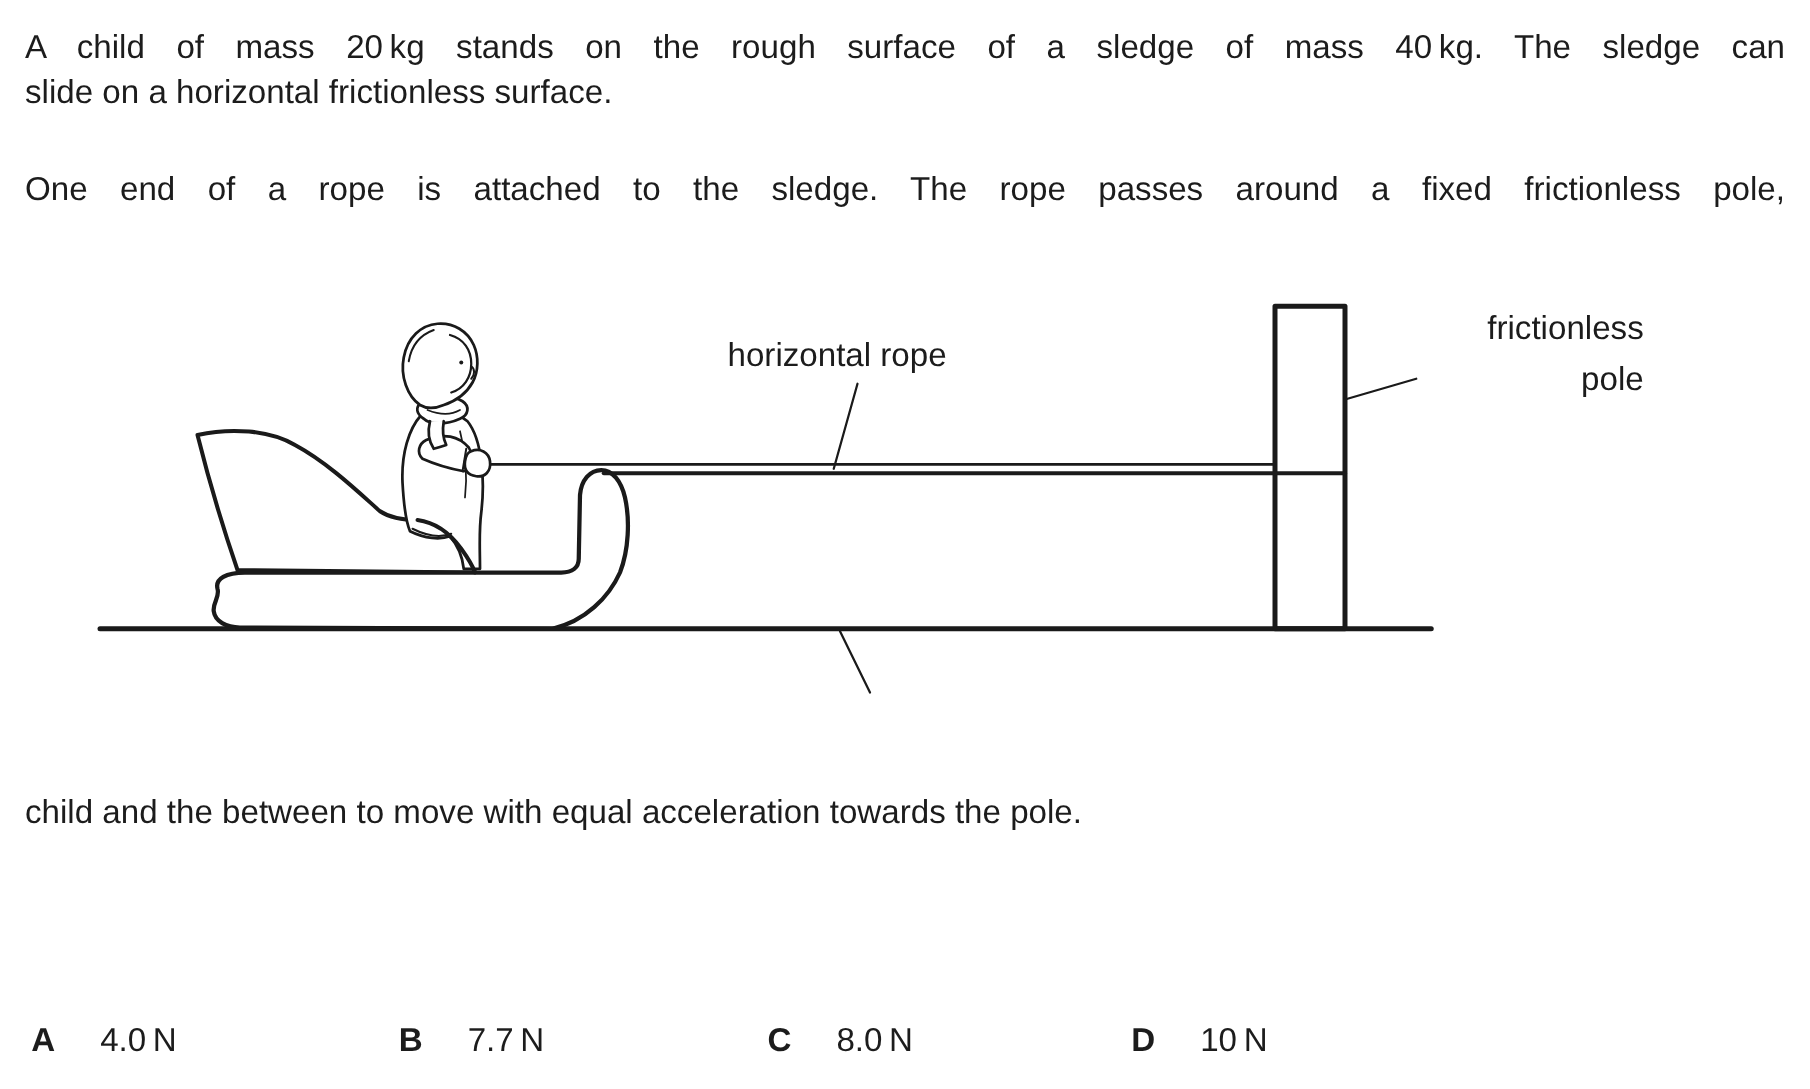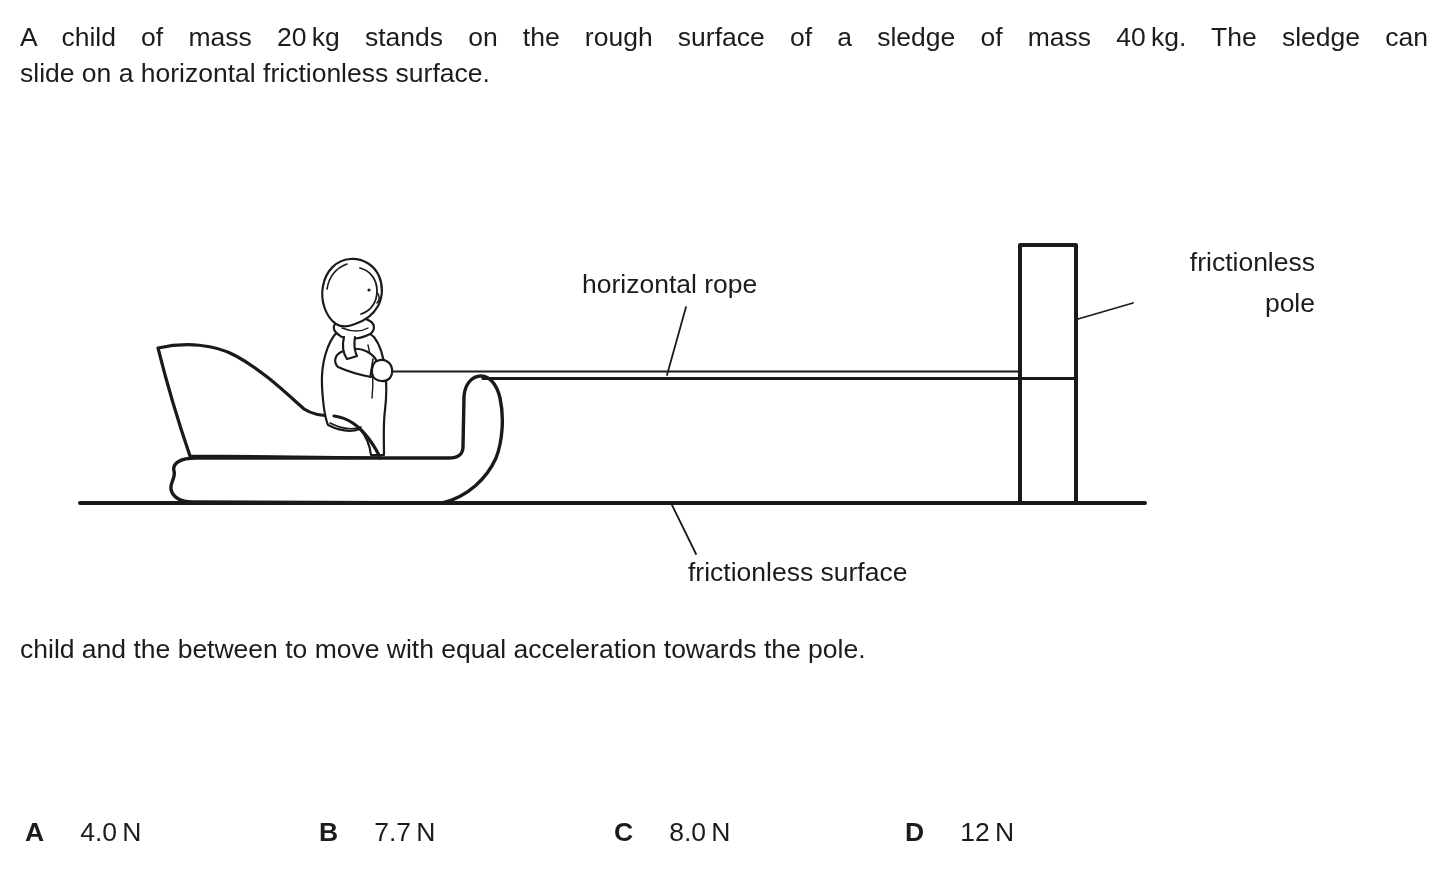--- a/index.html
+++ b/index.html
@@ -30,20 +30,21 @@
 <body>
 
 <div class="page">
 
   <div class="para" style="top:19px">
     <div class="jline">A child of mass 20 kg stands on the rough surface of a sledge of mass 40 kg. The sledge can</div>
     <div>slide on a horizontal frictionless surface.</div>
   </div>
 
   <div class="para" style="top:133px">
+    <div class="jline">One end of a rope is attached to the sledge. The rope passes around a fixed frictionless pole,</div>
   </div>
 
   <svg class="diagram-svg" viewBox="0 205 1448 400">
     <g fill="none" stroke="#1a1a1a" stroke-linecap="round" stroke-linejoin="round">
 
       <path fill="#ffffff" stroke-width="3.2" d="M 158,348
            C 185,342 215,344 236,356
            C 262,370 286,393 304,409
            C 313,415 323,416 334,416
            C 349,418 361,428 369,439
@@ -119,21 +120,20 @@
 
         <path fill="#ffffff" d="M 377,361 C 384,358 391,362 392,369 C 393,377 388,382 381,381 C 374,380 371,376 372,369 C 373,364 374,362 377,361 Z"></path>
       </g>
 
       <path d="M 334,416 C 349,418 361,428 369,439 C 374,446 378,452 380,458" stroke-width="3.2"></path>
     </g>
   </svg>
 
   <div class="dlabel" style="left:582px; top:266px">horizontal rope</div>
   <div class="dlabel wrap" style="left:1140px; top:242px; width:175px; line-height:41px">frictionless pole</div>
-  <div class="dlabel" style="left:688px; top:554px">frictionless surface</div>
 
   <div class="para" style="top:631px">
     <div>child and the between to move with equal acceleration towards the pole.</div>
   </div>
 
 
   <div class="optrow">
     <div class="opt" style="left:25px">
       <span class="letter">A</span>
       <span class="value">4.0 N</span>
@@ -141,17 +141,17 @@
     <div class="opt" style="left:319px">
       <span class="letter">B</span>
       <span class="value">7.7 N</span>
     </div>
     <div class="opt" style="left:614px">
       <span class="letter">C</span>
       <span class="value">8.0 N</span>
     </div>
     <div class="opt" style="left:905px">
       <span class="letter">D</span>
-      <span class="value">12 N</span>
+      <span class="value">10 N</span>
     </div>
   </div>
 
 </div>
 
 </body></html>

